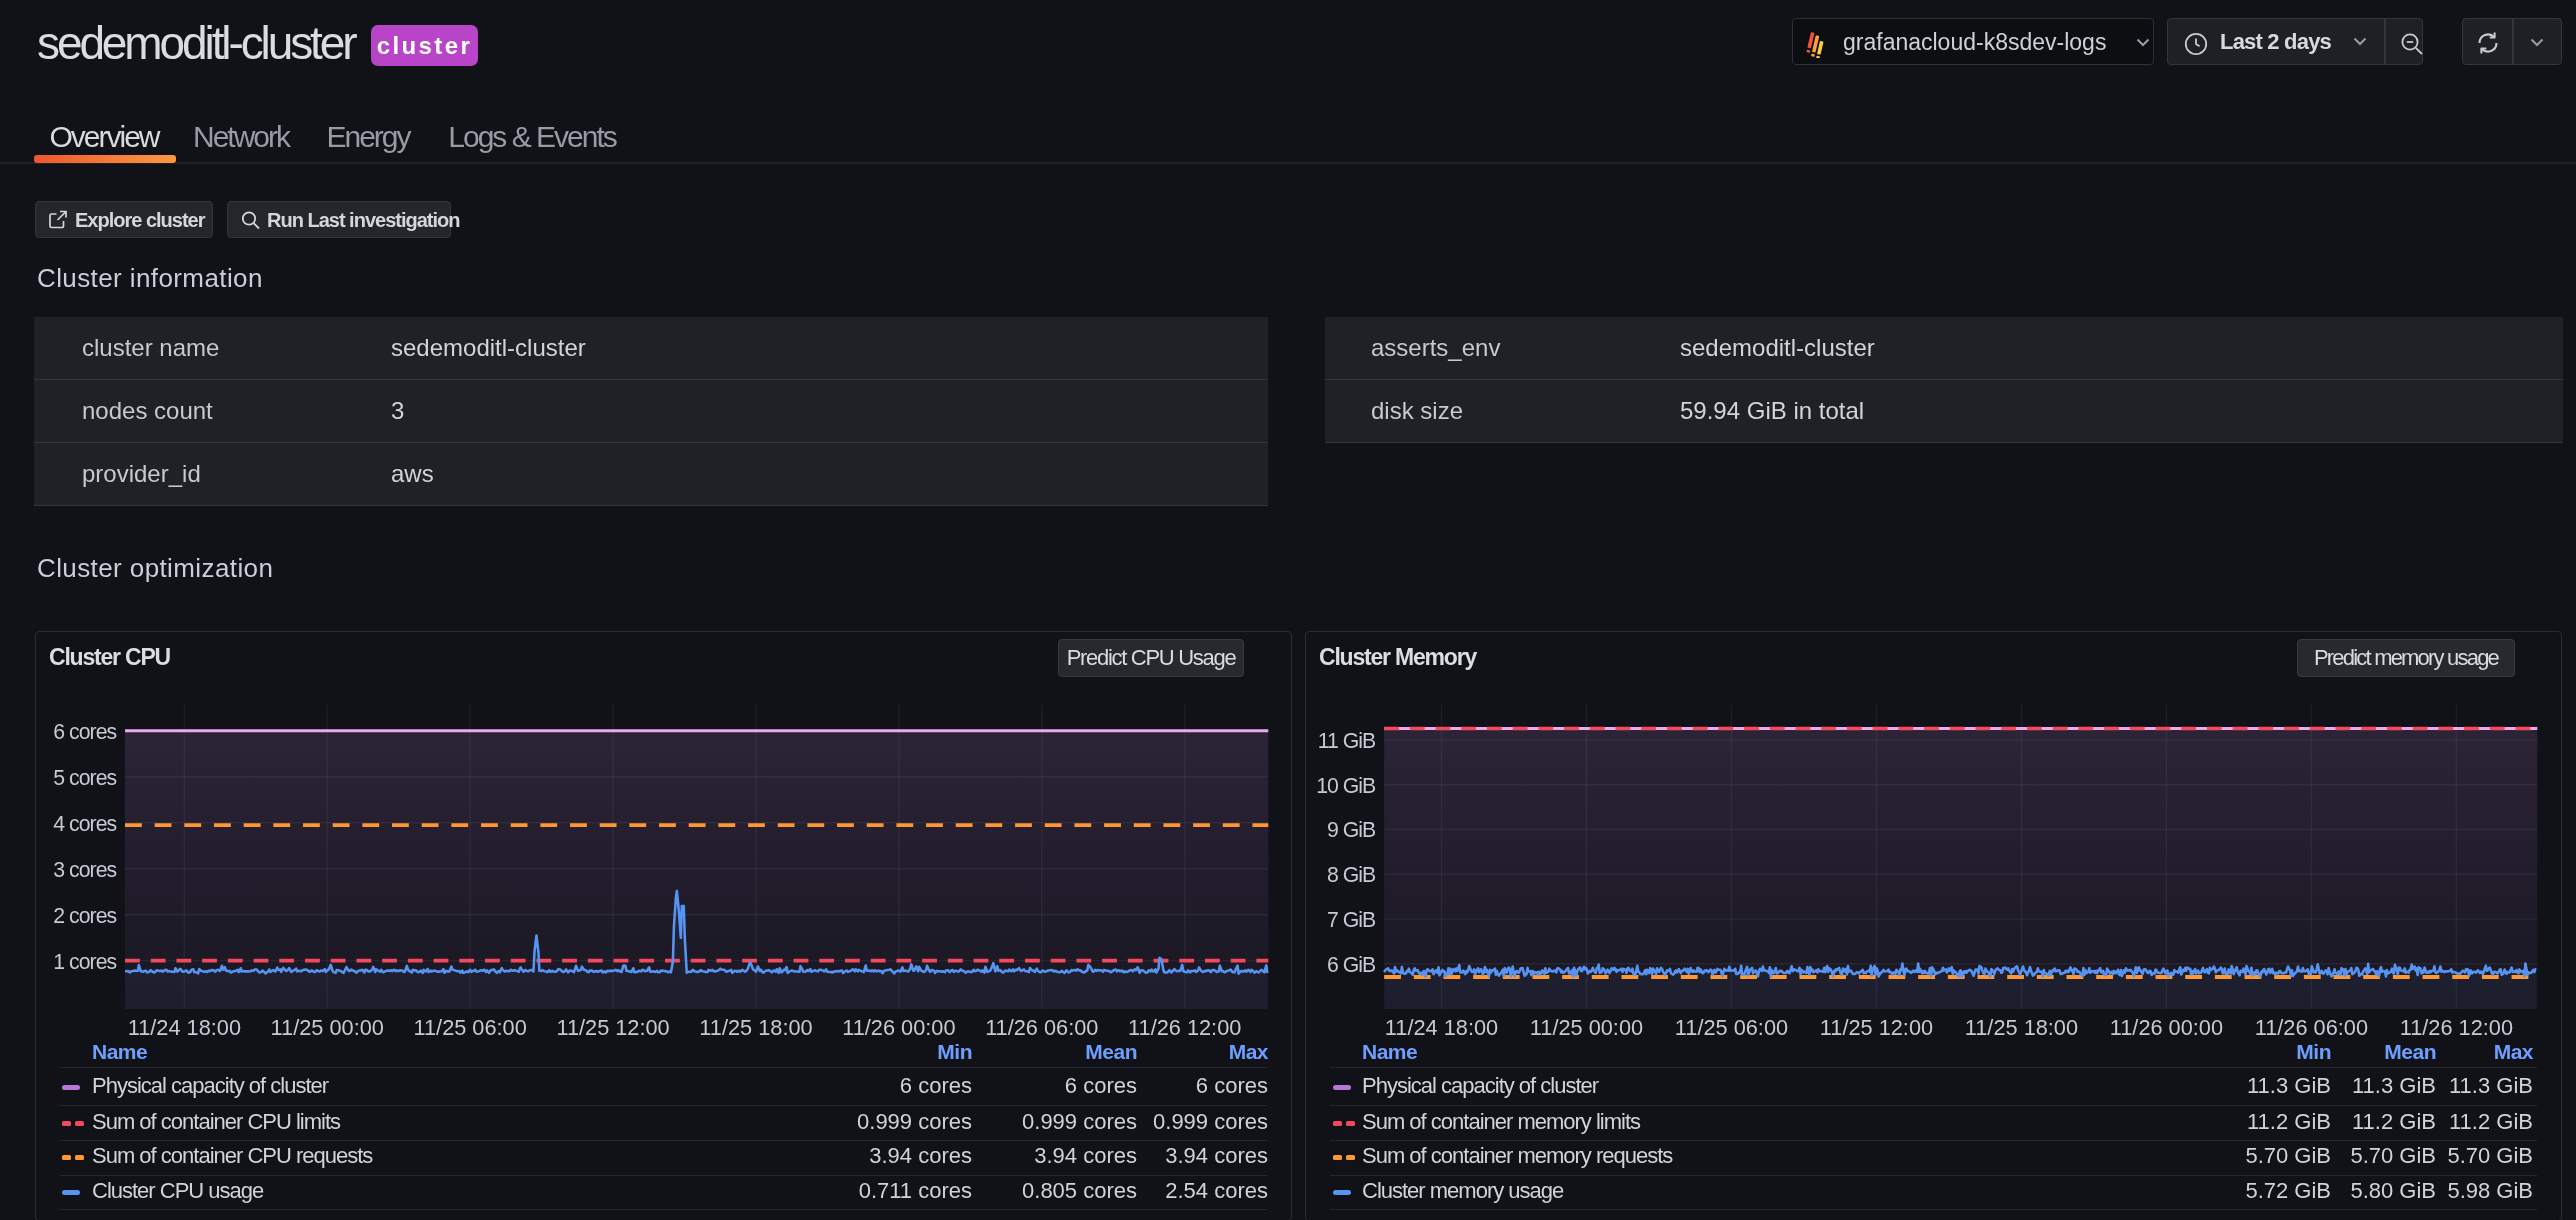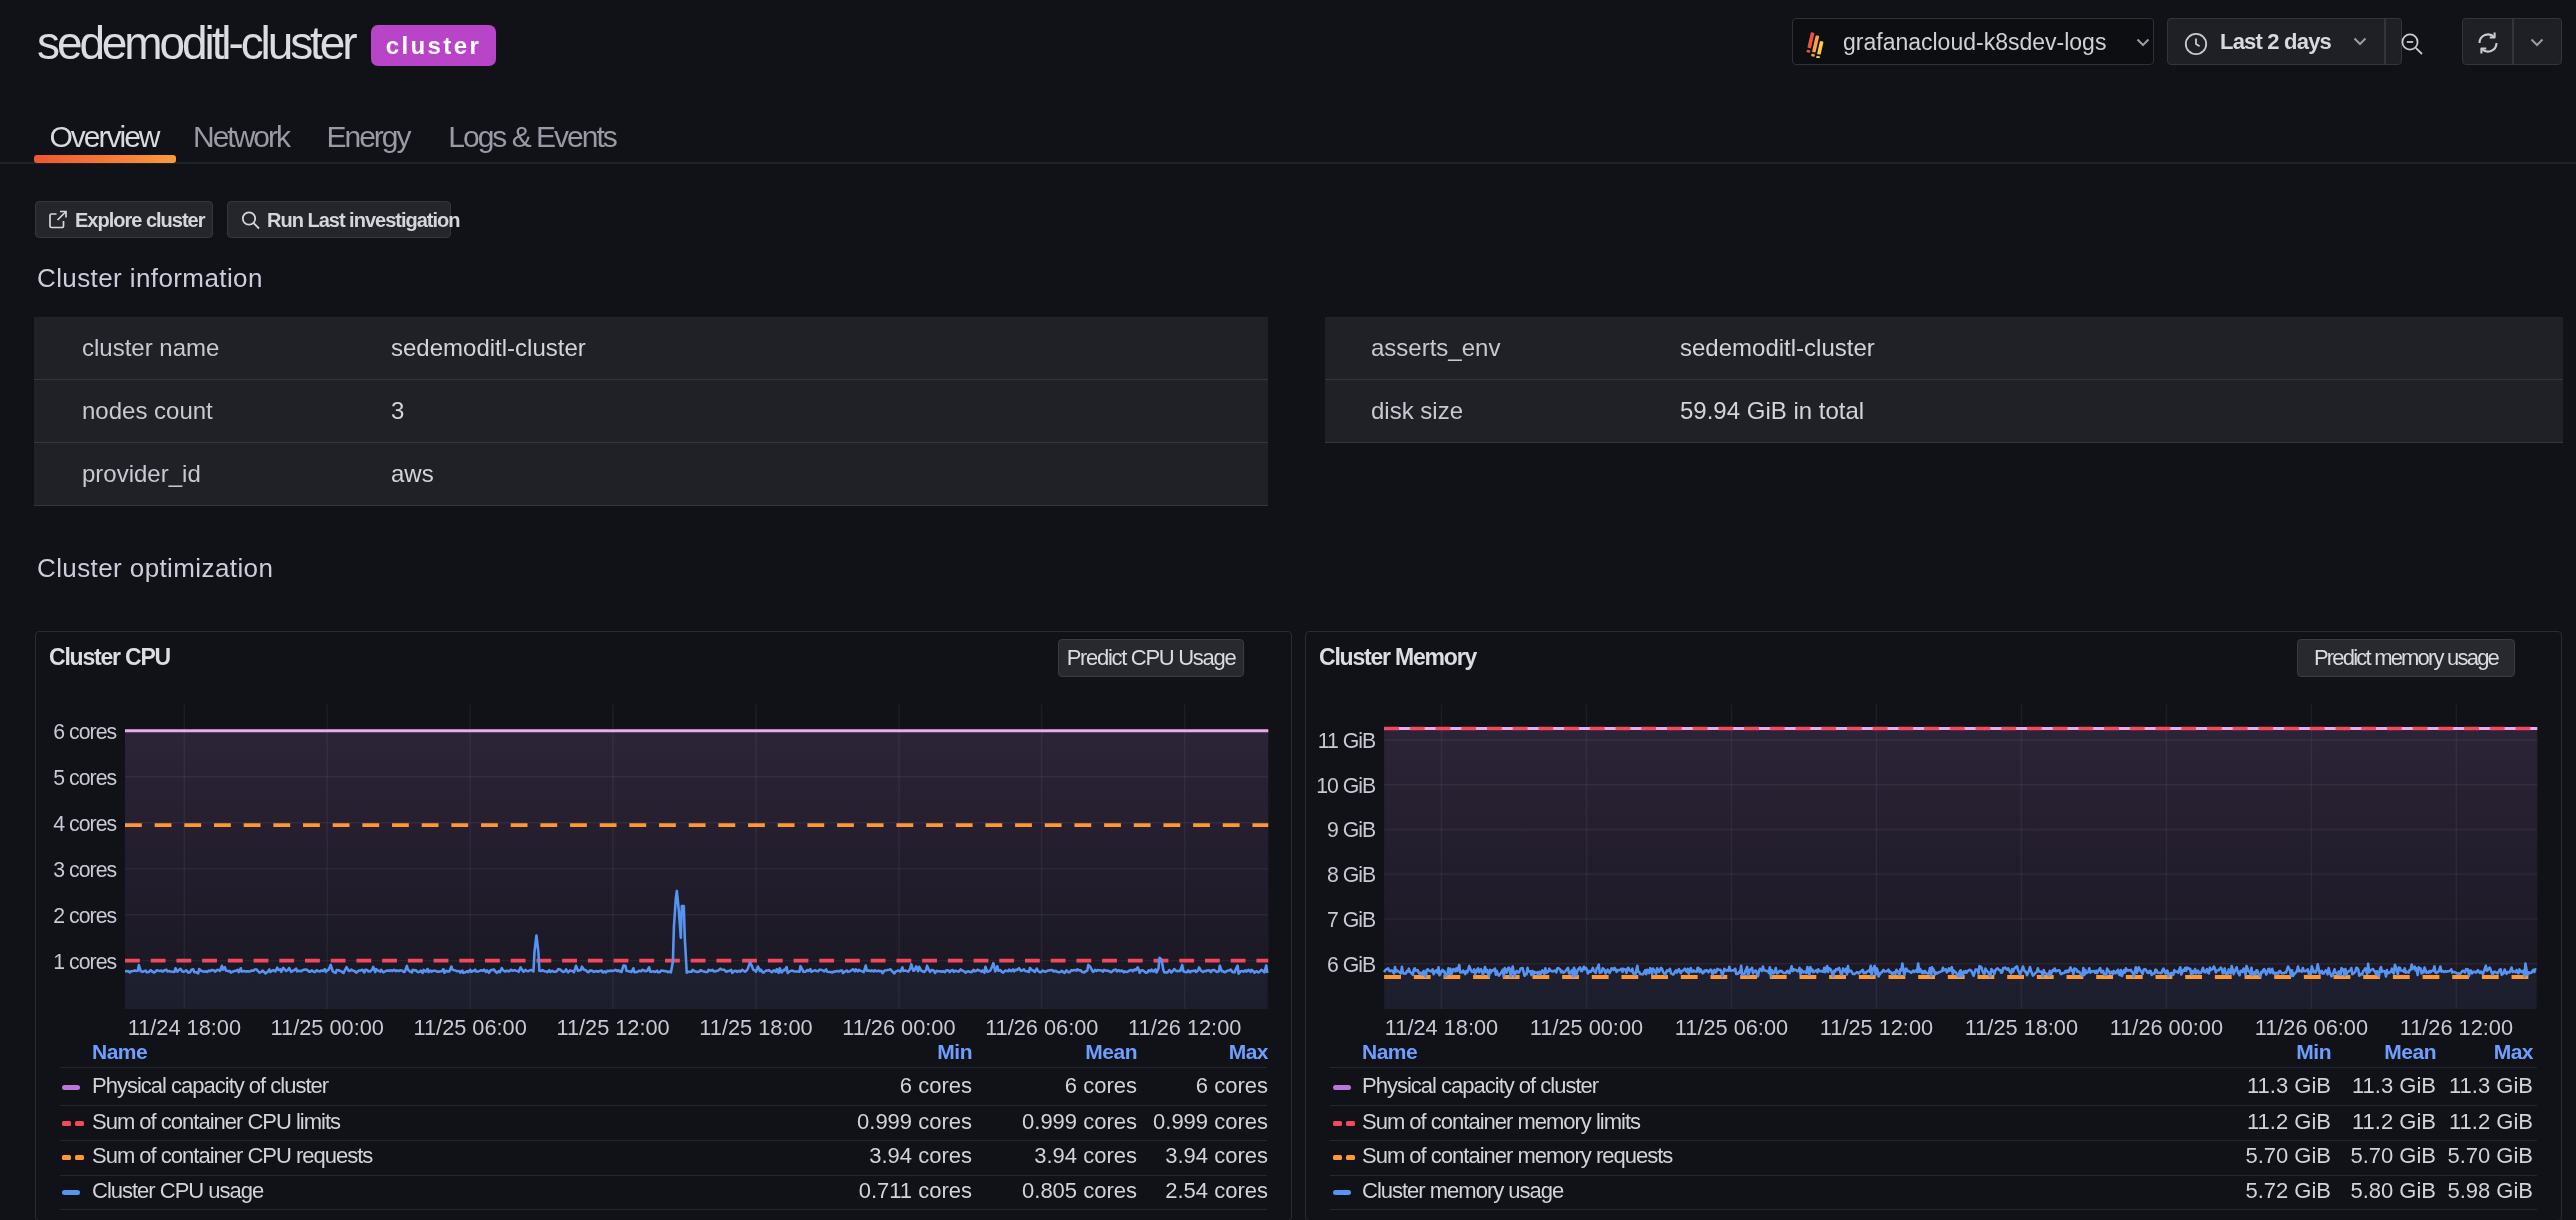--- a/index.html
+++ b/index.html
@@ -1,25 +1,25 @@
 <!DOCTYPE html>
 <html><head>
 <meta charset="utf-8">
 <style>
 * { margin:0; padding:0; box-sizing:border-box; }
 html,body { width:2576px; height:1221px; overflow:hidden; background:#111217;
   font-family:"Liberation Sans", sans-serif; -webkit-font-smoothing:antialiased; }
 .abs { position:absolute; }
 #page { position:relative; width:2576px; height:1221px; background:#111217; }
 .h1 { left:37px; top:16px; font-size:46px; font-weight:500; color:#dbdce2; letter-spacing:-3.1px; }
-.badge { left:371px; top:25px; width:125px; height:41px; background:#b845c7; border-radius:7px;
+.badge { left:371px; top:25px; width:107px; height:41px; background:#b845c7; border-radius:7px;
   color:#fff; font-size:24px; font-weight:700; text-align:center; line-height:41px; letter-spacing:2.4px; }
 .ctl { top:18px; height:47px; border-radius:4px; }
 .ds { left:1792px; width:362px; background:#0d0e12; border:1.5px solid #2e3036; }
-.tp { left:2167px; width:235px; background:#1e2026; border:1.5px solid #33353b; }
+.tp { left:2167px; width:256px; background:#1e2026; border:1.5px solid #33353b; }
 .rf { left:2462px; width:100px; background:#1e2026; border:1.5px solid #33353b; }
 .vdiv { position:absolute; top:0; bottom:0; width:1.5px; background:#33353b; }
 .ctl-txt { position:absolute; font-size:23px; color:#d0d1d7; top:50%; transform:translateY(-50%); white-space:nowrap; }
 .tabtxt { position:absolute; top:120px; font-size:30px; letter-spacing:-2px; color:#989aa5; transform:translateX(-50%); white-space:nowrap; }
 .tab-active { color:#d9dade; }
 .underline { left:34px; top:155px; width:142px; height:8px; border-radius:3px;
   background:linear-gradient(90deg,#f0562d,#fa9a3f); }
 .pagesep { left:0; top:162px; width:2576px; height:1.5px; background:#202127; }
 .btn { top:201px; height:37px; background:#24262b; border:1.5px solid #34363c; border-radius:4px;
   color:#d5d6db; font-size:20px; font-weight:700; letter-spacing:-1px; }

